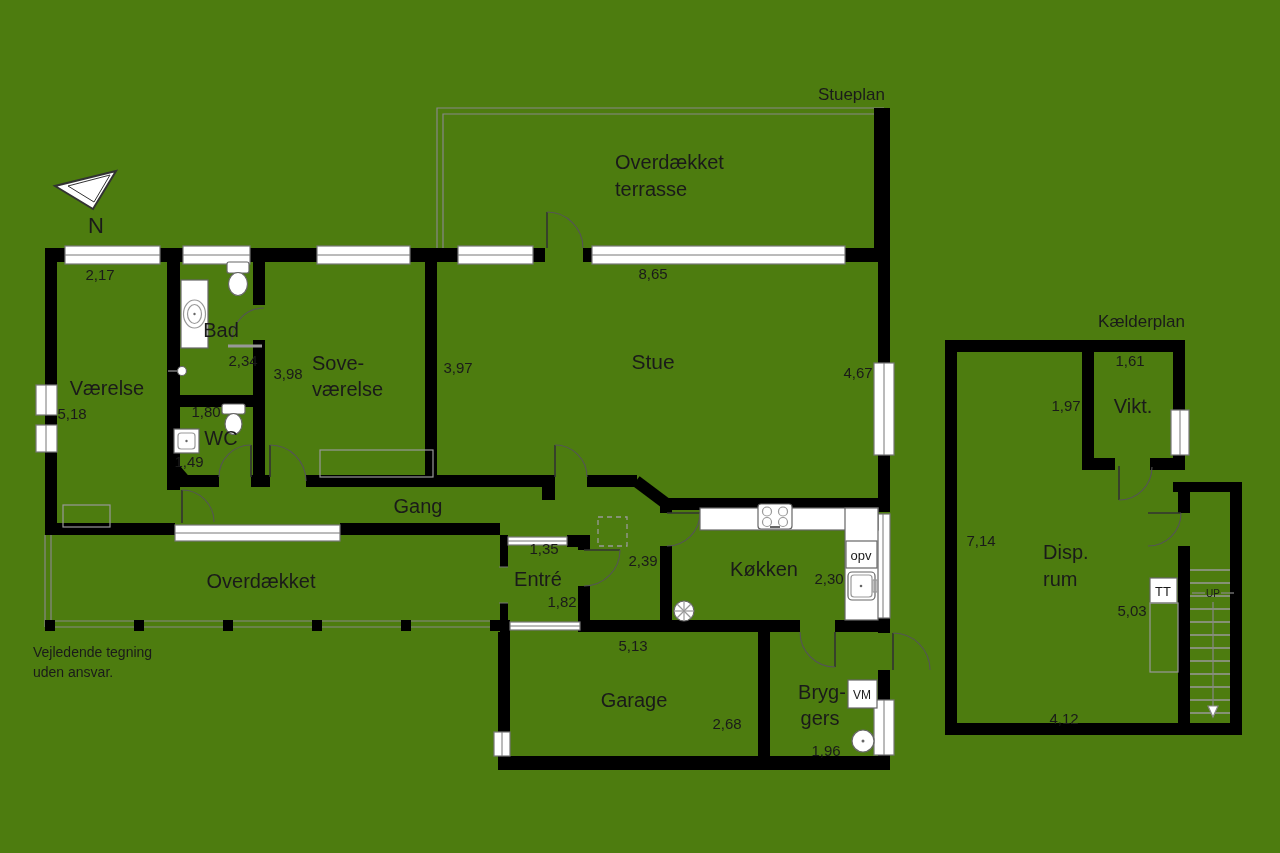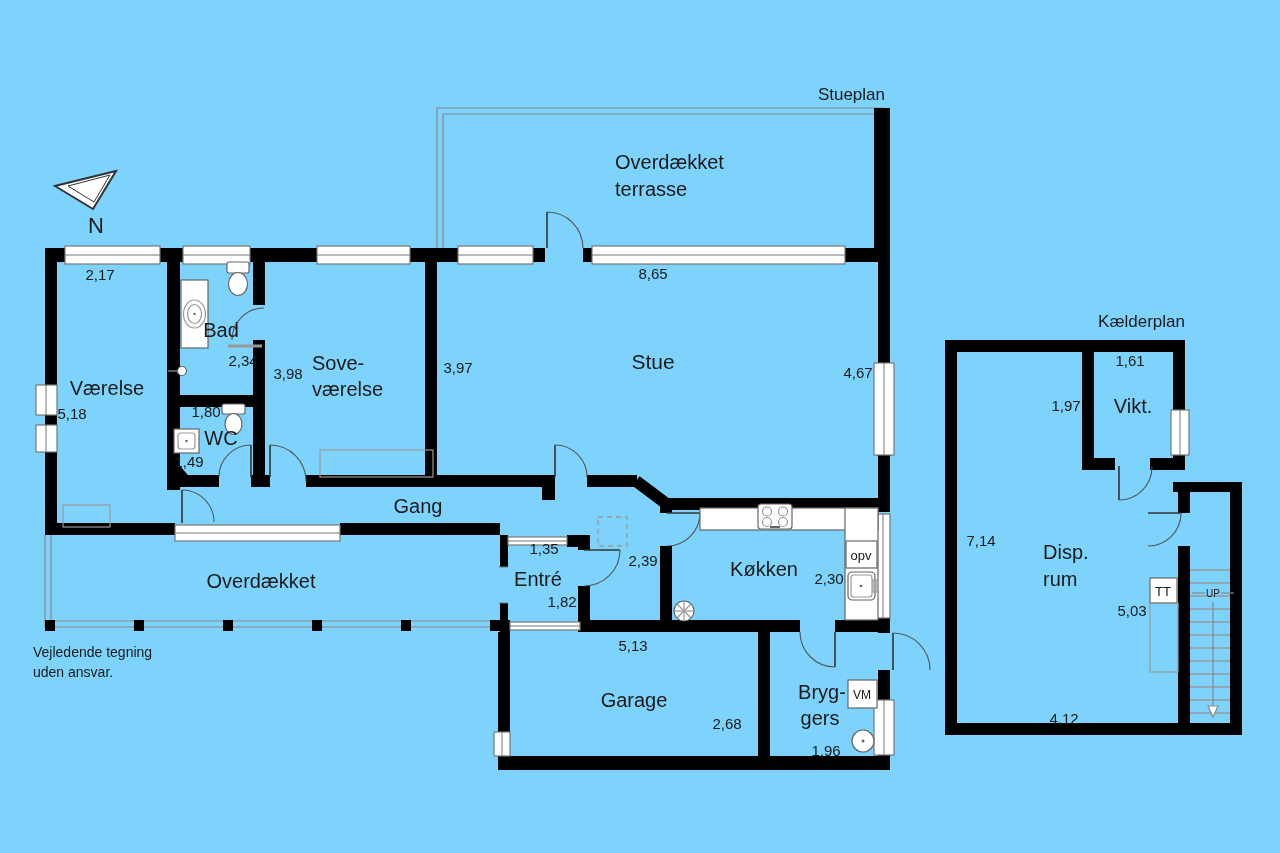--- a/index.html
+++ b/index.html
@@ -1,16 +1,16 @@
 <!DOCTYPE html>
 <html><head>
 <meta charset="utf-8">
 <style>
   html,body{margin:0;padding:0;background:#fff;}
-  .stage{position:relative;width:1280px;height:853px;background:#7dd3fc;overflow:hidden;}
+  .stage{position:relative;width:1280px;height:853px;background:#4d7c0f;overflow:hidden;}
   svg{position:absolute;left:0;top:0;}
   svg text{font-family:"Liberation Sans","DejaVu Sans",sans-serif;fill:#1a1a1a;}
   .t-title{font-size:17px;}
   .t-room{font-size:20px;}
   .t-room-lg{font-size:21px;}
   .t-dim{font-size:15px;}
   .t-small{font-size:13px;}
   .t-xs{font-size:12px;}
   .t-up{font-size:10px;}
   .t-n{font-size:22px;}

